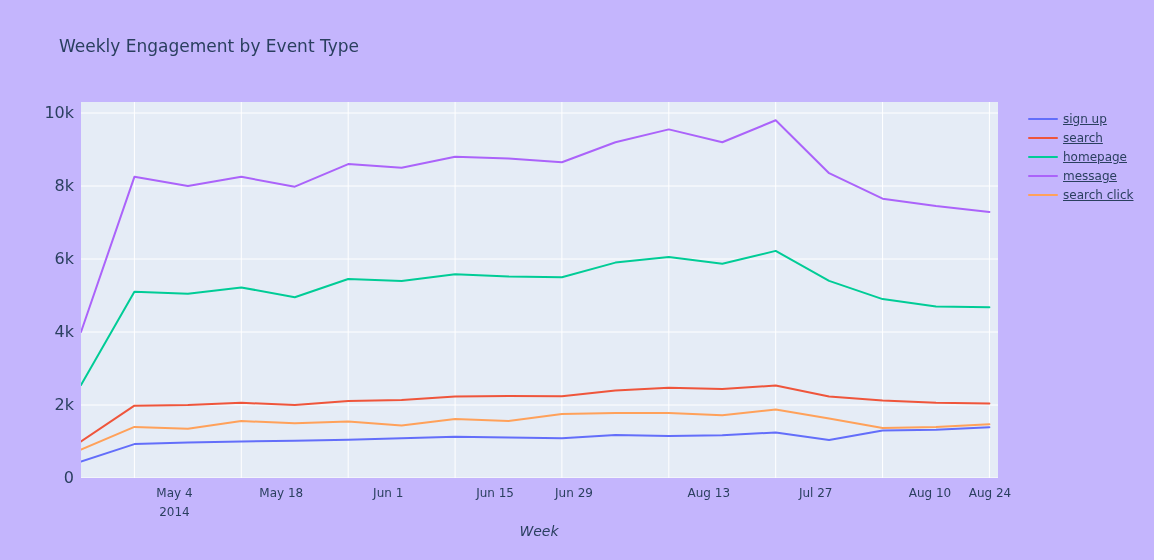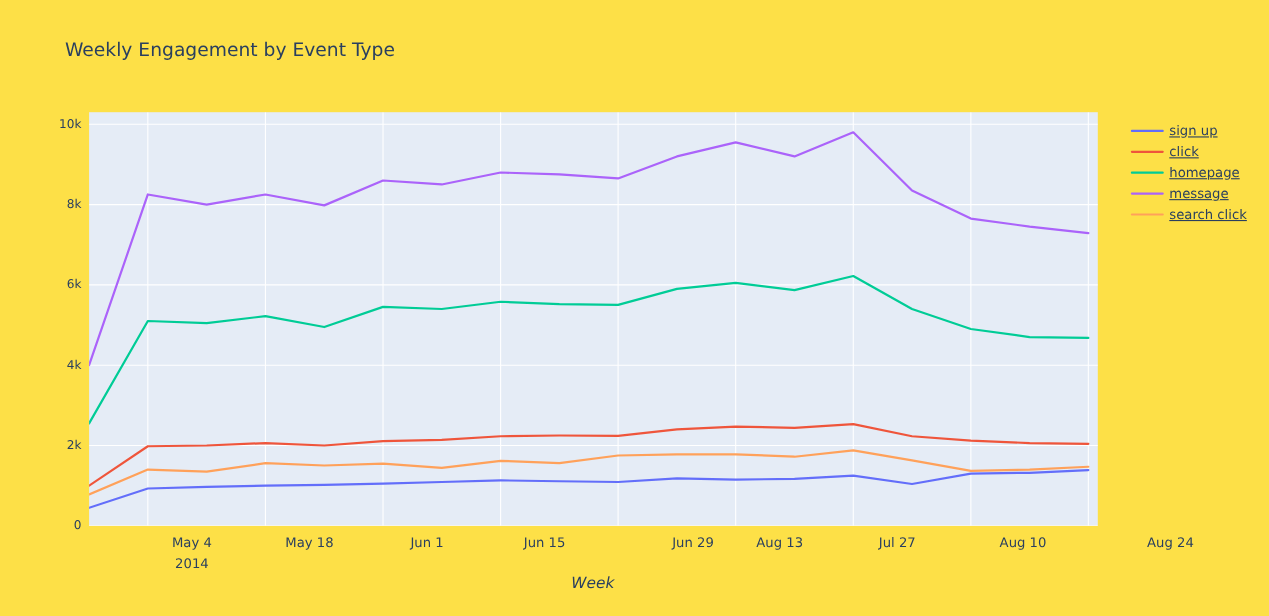--- a/index.html
+++ b/index.html
@@ -1,23 +1,23 @@
 <!DOCTYPE html>
 <html><head>
 <meta charset="utf-8">
 <style>
   html,body{margin:0;padding:0;background:#ffffff;}
   .figure{
-    position:relative;width:1154px;height:560px;background:#fde047;
+    position:relative;width:1154px;height:560px;background:#c4b5fd;
     font-family:"DejaVu Sans","Liberation Sans",sans-serif;color:#2a3f5f;overflow:hidden;
   }
   .chart-title{position:absolute;left:59px;top:36px;font-size:17px;color:#2a3f5f;white-space:nowrap;}
   .plot{position:absolute;left:81px;top:102px;width:917px;height:376px;background:#e5ecf6;}
   .plot svg{position:absolute;left:0;top:0;display:block;}
-  .ytick{position:absolute;left:0;width:74px;text-align:right;font-size:11px;color:#2a3f5f;line-height:16px;}
+  .ytick{position:absolute;left:0;width:74px;text-align:right;font-size:16px;color:#2a3f5f;line-height:16px;}
   .xtick{position:absolute;top:484px;transform:translateX(-50%);text-align:center;font-size:12px;color:#2a3f5f;line-height:19px;white-space:nowrap;margin-left:40px;}
   .x-axis-title{position:absolute;left:539px;top:523px;transform:translateX(-50%);font-size:14px;color:#2a3f5f;font-style:italic;}
   .legend{position:absolute;left:1028px;top:109px;text-decoration:underline;}
   .legend-item{display:flex;align-items:center;height:19px;cursor:pointer;}
   .swatch{display:inline-block;width:30px;height:2px;border-radius:1px;flex:none;}
   .legend-label{font-size:12px;color:#2a3f5f;margin-left:5px;white-space:nowrap;}
 </style>
 </head>
 <body>
 
@@ -55,37 +55,37 @@
       <div class="ytick" style="top: 323.981px;">4k</div>
       <div class="ytick" style="top: 250.971px;">6k</div>
       <div class="ytick" style="top: 177.961px;">8k</div>
       <div class="ytick" style="top: 104.951px;">10k</div>
     </div>
   <div id="x-axis">
       <div class="xtick" style="left: 134.438px;">May 4<div>2014</div></div>
       <div class="xtick" style="left: 241.315px;">May 18</div>
       <div class="xtick" style="left: 348.191px;">Jun 1</div>
       <div class="xtick" style="left: 455.068px;">Jun 15</div>
-      <div class="xtick" style="left: 590px;">Jun 29</div>
+      <div class="xtick" style="left: 534px;">Jun 29</div>
       <div class="xtick" style="left: 668.821px;">Aug 13</div>
       <div class="xtick" style="left: 775.697px;">Jul 27</div>
       <div class="xtick" style="left: 890px;">Aug 10</div>
-      <div class="xtick" style="left: 1024px; text-align: center;">Aug 24</div>
+      <div class="xtick" style="left: 950px; text-align: center;">Aug 24</div>
     </div>
 
   <div class="x-axis-title">Week</div>
 
   <div class="legend" id="legend">
       <div class="legend-item">
         <span class="swatch" style="background: rgb(99, 110, 250);"></span>
         <span class="legend-label">sign up</span>
       </div>
       <div class="legend-item">
         <span class="swatch" style="background: rgb(239, 85, 59);"></span>
-        <span class="legend-label">click</span>
+        <span class="legend-label">search</span>
       </div>
       <div class="legend-item">
         <span class="swatch" style="background: rgb(0, 204, 150);"></span>
         <span class="legend-label">homepage</span>
       </div>
       <div class="legend-item">
         <span class="swatch" style="background: rgb(171, 99, 250);"></span>
         <span class="legend-label">message</span>
       </div>
       <div class="legend-item">

